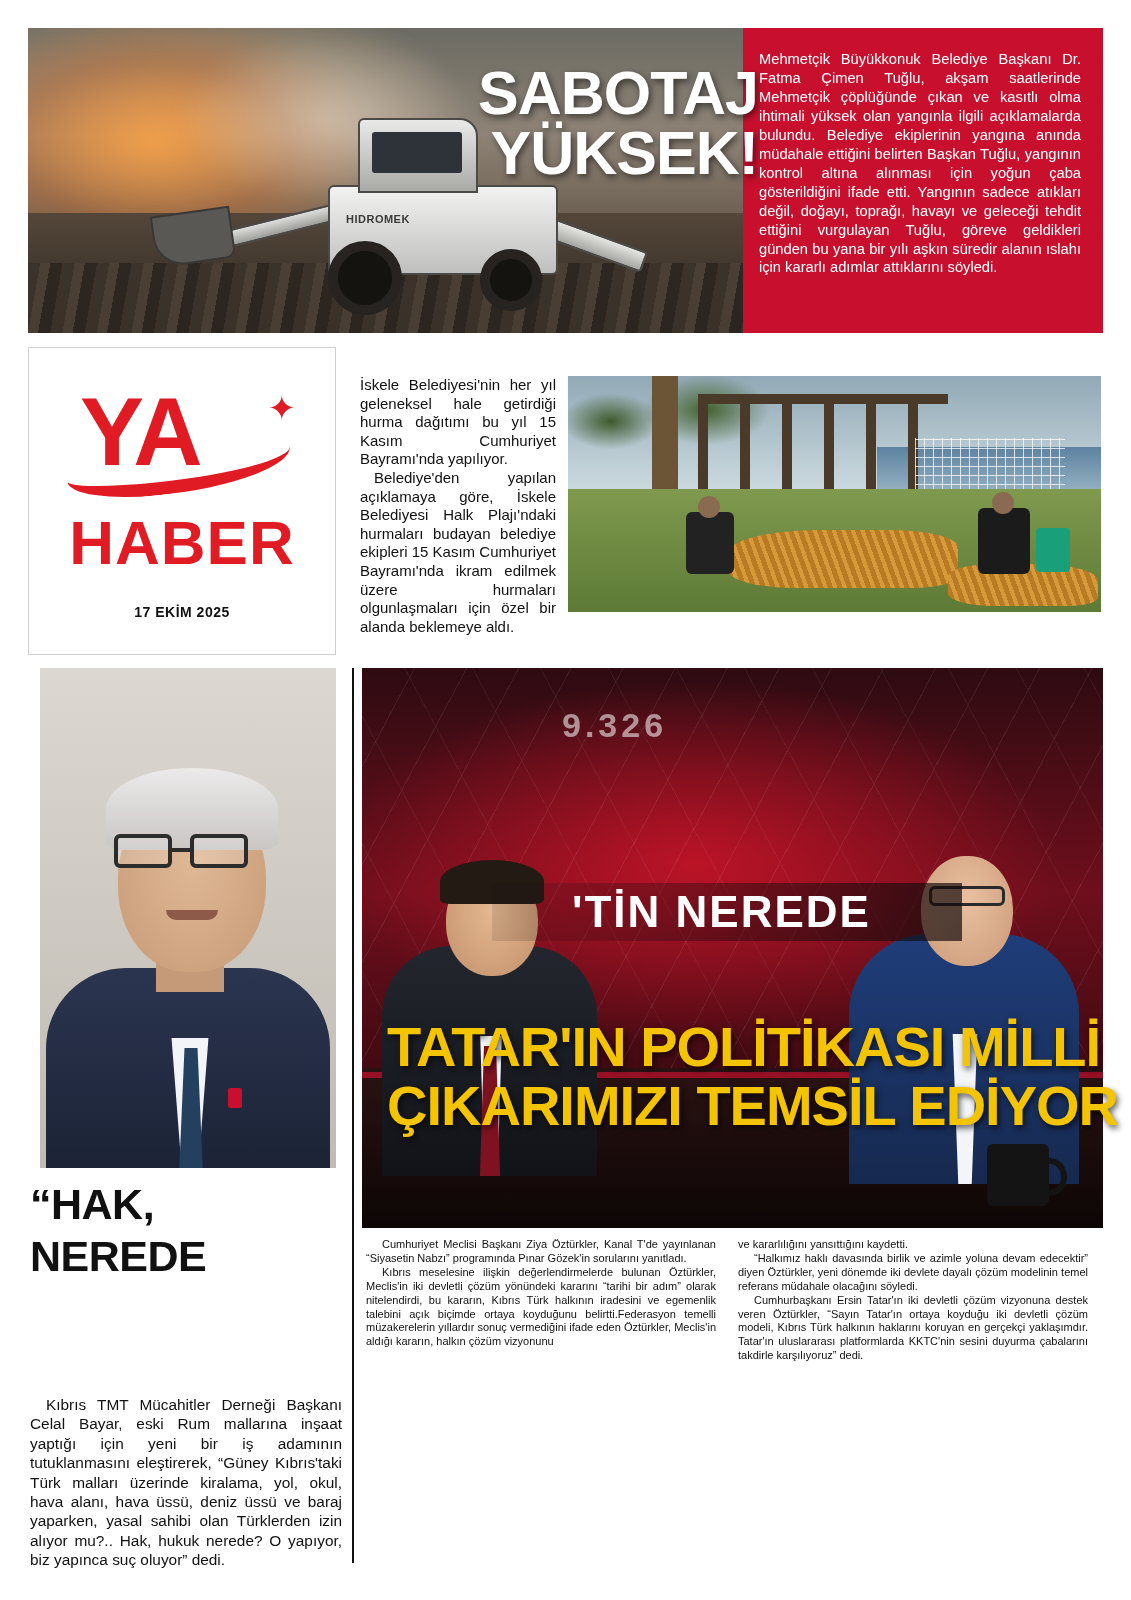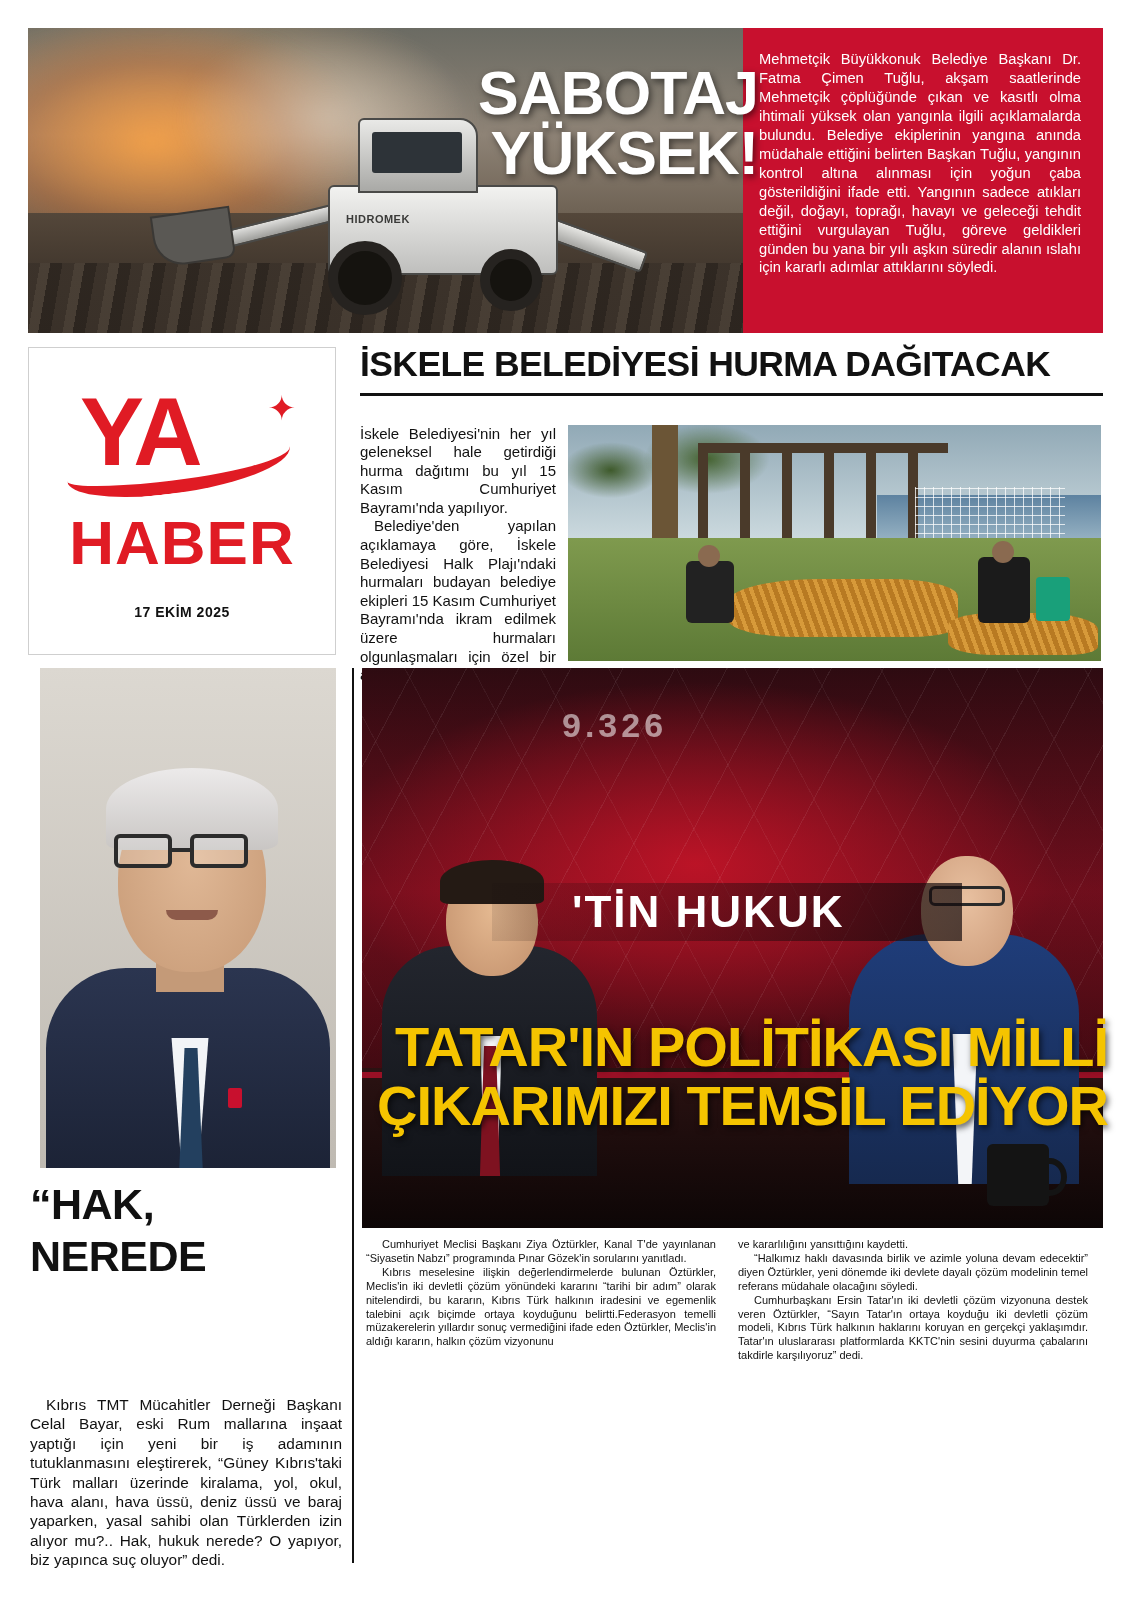--- a/index.html
+++ b/index.html
@@ -330,23 +330,23 @@
   .woman .head { position:absolute; left:72px; bottom:218px; width:92px; height:110px;
     background: radial-gradient(ellipse at 50% 40%, #e8c0a0, #cb9a78); border-radius: 48%; }
   .woman .hair { position:absolute; left:58px; bottom:228px; width:120px; height:112px;
     background:#3b2a20; border-radius: 56% 56% 40% 40%; z-index:-1; }
   .woman .glasses { position:absolute; left:80px; bottom:278px; width:76px; height:20px;
     border:3px solid #2a2a2a; border-radius:6px; }
   .mug { position:absolute; right:54px; bottom:22px; width:62px; height:62px; background:#141414; border-radius:6px; }
   .mug:after { content:""; position:absolute; right:-18px; top:14px; width:22px; height:26px;
     border:6px solid #141414; border-radius:0 50% 50% 0; }
   .tv-headline {
-    position: absolute; left: 373px; top: 1018px;
+    position: absolute; left: 387px; top: 1018px;
     width: 735px;
-    text-align: right;
+    text-align: left;
     z-index: 5;
   }
   .tv-headline span {
     display: block;
     font-weight: 700;
     font-size: 56px;
     line-height: 1.05;
     color: #f5c400;
     letter-spacing: -1px;
     text-shadow: 2px 3px 6px rgba(0,0,0,.65);
@@ -404,21 +404,20 @@
     <div class="logo-ya">
       <div class="ya-text">YA</div>
       <div class="swoosh"></div>
       <div class="star">✦</div>
     </div>
     <div class="logo-haber">HABER</div>
     <div class="logo-date">17 EKİM 2025</div>
   </div>
 
   <div class="iskele">
-    <div class="iskele-head">İSKELE BELEDİYESİ HURMA DAĞITACAK</div>
     <div class="iskele-body">
       <div class="iskele-col">
         <p>İskele Belediyesi'nin her yıl geleneksel hale getirdiği hurma dağıtımı bu yıl 15 Kasım Cumhuriyet Bayramı'nda yapılıyor.</p>
         <p>Belediye'den yapılan açıklamaya göre, İskele Belediyesi Halk Plajı'ndaki hurmaları budayan belediye ekipleri 15 Kasım Cumhuriyet Bayramı'nda ikram edilmek üzere hurmaları olgunlaşmaları için özel bir alanda beklemeye aldı.</p>
       </div>
       <div class="iskele-photo">
         <div class="ip-sky"></div>
         <div class="ip-trees"></div>
         <div class="ip-sea"></div>
         <div class="ip-structure"></div>
@@ -472,21 +471,21 @@
     </div>
     <div class="woman">
       <div class="hair"></div>
       <div class="jacket"></div>
       <div class="shirt"></div>
       <div class="head"></div>
       <div class="glasses"></div>
     </div>
     <div class="mug"></div>
     <div class="tv-banner">
-      <span>'TİN HUKUK</span>
+      <span>'TİN NEREDE</span>
     </div>
   </div>
 
   <div class="tv-headline">
     <span>TATAR'IN POLİTİKASI MİLLİ</span>
     <span>ÇIKARIMIZI TEMSİL EDİYOR</span>
   </div>
 
   <div class="tv-article">
     <div class="tv-col">

